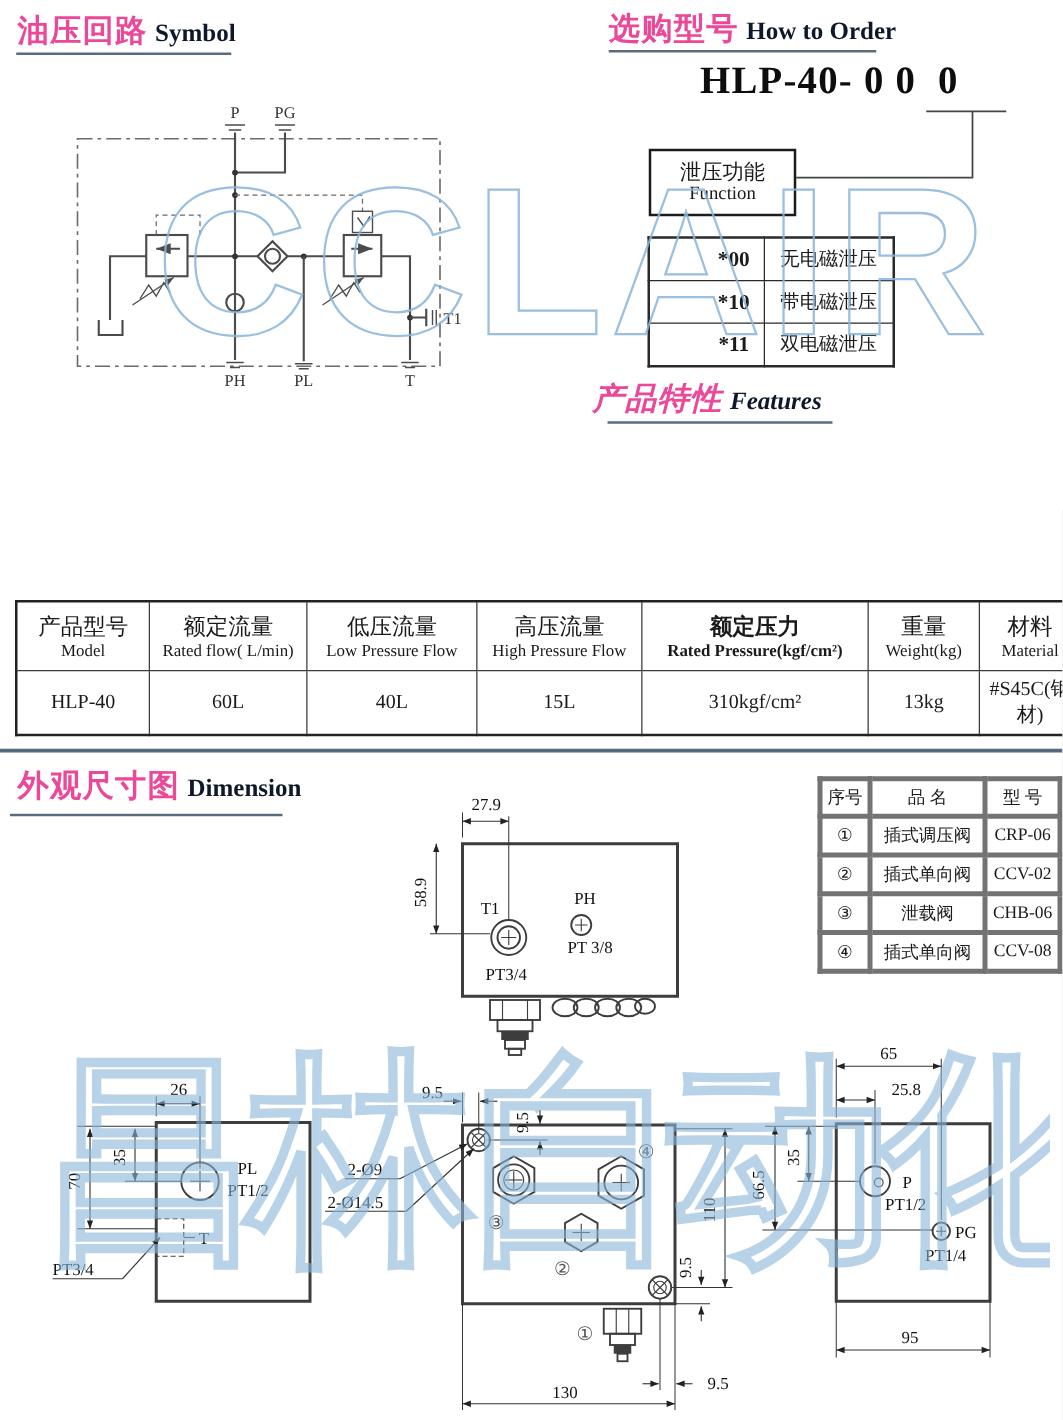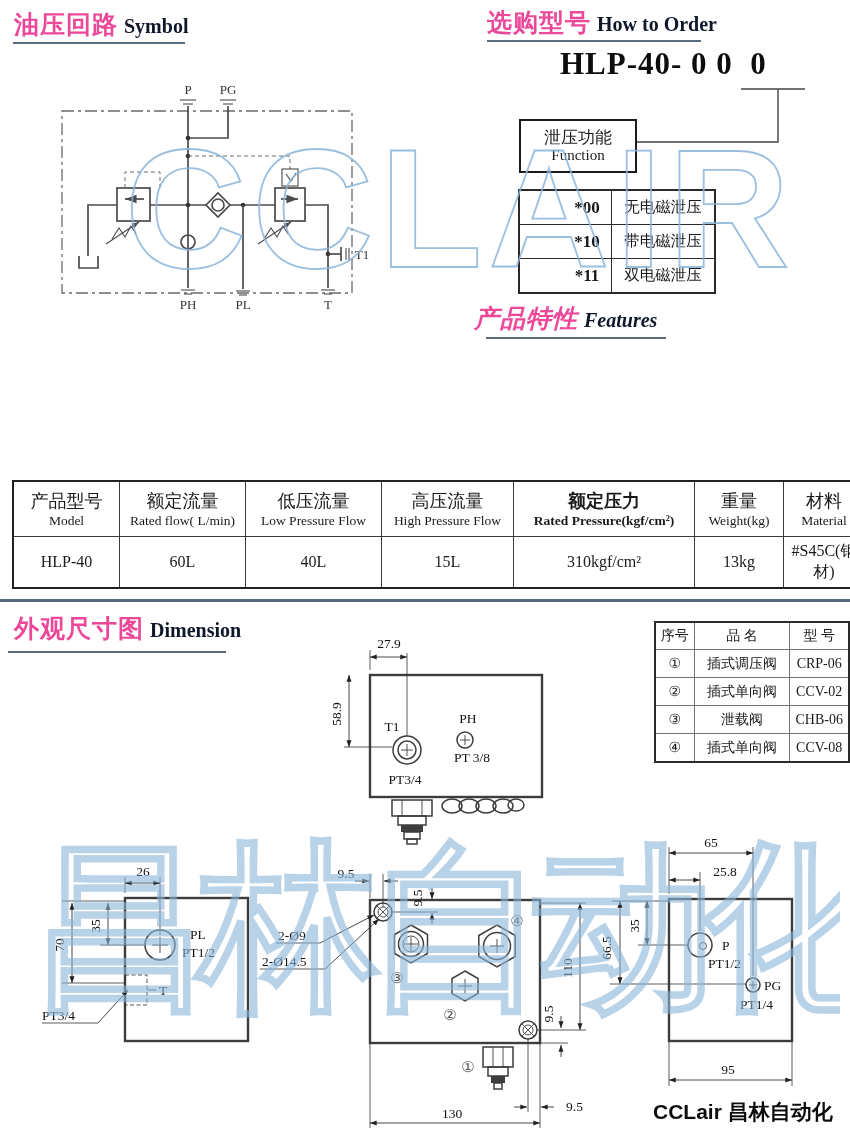--- a/index.html
+++ b/index.html
@@ -30,21 +30,21 @@
   .spec-table th,.spec-table td{border:1px solid #3a3a3a;text-align:center;vertical-align:middle;
       font-weight:normal;padding:0 2px;}
   .spec-table th{height:54px;}
   .spec-table td{height:50px;font-size:16px;}
   .spec-table .h-zh{display:block;font-size:18px;}
   .spec-table .h-en{display:block;font-size:13.5px;}
   
   .divider{height:3px;background:#55687c;}
   
   .parts-table{border:2px solid #2a2a2a;}
-  .parts-table th,.parts-table td{border:1px solid #737373;text-align:center;font-weight:normal;
+  .parts-table th,.parts-table td{border:4px solid #737373;text-align:center;font-weight:normal;
       font-size:14px;padding:0 2px;}
   .parts-table th{height:26px;}
   .parts-table td{height:27px;}
   
   .footer-logo{font-family:"Liberation Sans",sans-serif;font-weight:bold;font-size:21px;color:#0c0c0c;}
   
   .blk{stroke:#3d3d3d;stroke-width:2.4;fill:none;}
   .med{stroke:#3d3d3d;stroke-width:1.5;fill:none;}
   .thn{stroke:#3d3d3d;stroke-width:0.9;fill:none;}
   .dim{stroke:#333;stroke-width:0.9;fill:none;marker-start:url(#arw);marker-end:url(#arw);}
@@ -451,15 +451,14 @@
     </g>
   </svg>
 
   <svg class="abs noevt" style="left:120px;top:115px;z-index:3;opacity:0.85;" width="730" height="190" viewBox="0 0 730 190">
     <text class="wm-text" x="5" y="152" font-size="168" letter-spacing="6">CCLAIR</text>
   </svg>
   <svg class="abs noevt" style="left:20px;top:800px;z-index:3;opacity:0.6;" width="820" height="230" viewBox="0 0 820 230">
     <text class="wm-text" x="10" y="190" font-size="182" letter-spacing="-14">昌林自动化</text>
   </svg>
 
-  <div class="abs footer-logo" style="left:653px;top:1098px;">CCLair 昌林自动化</div>
 
 </div>
 
 </body></html>

